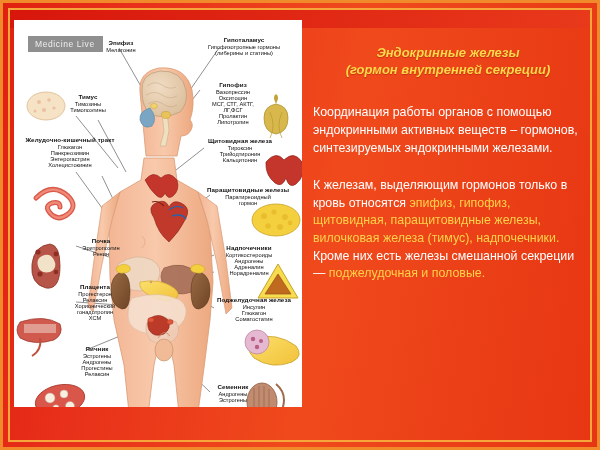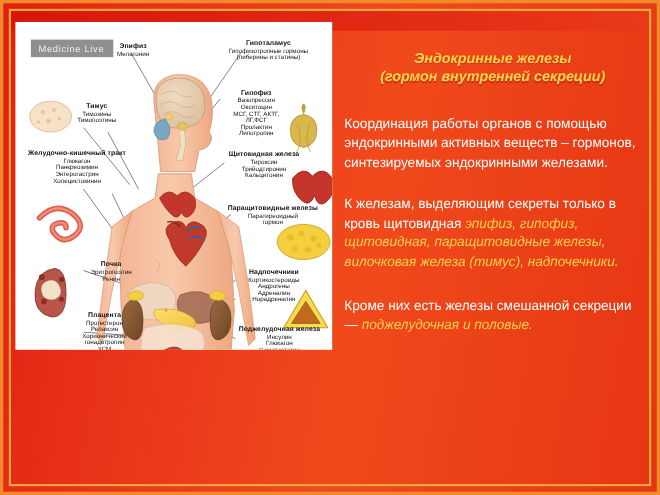--- a/index.html
+++ b/index.html
@@ -22,21 +22,21 @@
     content:"";position:absolute;left:8px;top:8px;right:8px;bottom:8px;
     border:2px solid #f7a63c;box-sizing:border-box;pointer-events:none;z-index:40;
   }
   .topbar{
     position:absolute;left:10px;top:10px;width:580px;height:18px;
     background:linear-gradient(90deg,#d8160c,#e8391b);z-index:5;
   }
 
   
   #diagram{
-    position:absolute;left:14px;top:20px;width:288px;height:298px;
+    position:absolute;left:14px;top:20px;width:288px;height:387px;
     background:#ffffff;z-index:10;overflow:hidden;
   }
   #svgdia{position:absolute;left:0;top:0;width:288px;height:406px;}
 
   .wm{
     position:absolute;left:14px;top:16px;
     background:#8f8f8f;color:#efefef;
     font-size:8.5px;letter-spacing:.6px;
     padding:3px 8px 3px 7px;
     font-family:"Liberation Sans", sans-serif;
@@ -59,22 +59,22 @@
     margin:18px 0 0 0;padding:0 4px;
     text-shadow:0 1px 1px rgba(120,0,0,.35);
   }
   #title .paren{color:#ffd94a;}
   .para{
     color:#ffffff;font-size:12.4px;line-height:1.42;
     margin:0;padding:0 6px 0 8px;
   }
   #p1{margin-top:26px;}
   #p2{margin-top:20px;}
-  #p3{margin-top:22px;}
-  .hi{color:#ffd24a;font-style:italic;font-weight:normal;}
+  #p3{}
+  .hi{color:#ffd24a;font-weight:normal;}
 </style>
 </head>
 <body>
 
 <div id="slide">
 
   <div class="topbar"></div>
 
   <div id="diagram">
 
@@ -355,21 +355,21 @@
     <div id="title">
       <div>Эндокринные железы</div>
       <div>
         <span>(гормон внутренней секреции</span><span class="paren">)</span>
       </div>
     </div>
 
     <p class="para" id="p1">Координация работы органов с помощью эндокринными активных веществ – гормонов, синтезируемых эндокринными железами.</p>
 
     <p class="para" id="p2">
-      <span>К железам, выделяющим секреты только в кровь щитовидная </span><span class="hi">эпифиз, гипофиз, щитовидная, паращитовидные железы, вилочковая железа (тимус), надпочечники.</span>
+      <span>К железам, выделяющим гормонов только в кровь относятся </span><span class="hi">эпифиз, гипофиз, щитовидная, паращитовидные железы, вилочковая железа (тимус), надпочечники.</span>
     </p>
 
     <p class="para" id="p3">
       <span>Кроме них есть железы смешанной секреции — </span><span class="hi">поджелудочная и половые.</span>
     </p>
 
   </div>
 
 </div>
 

